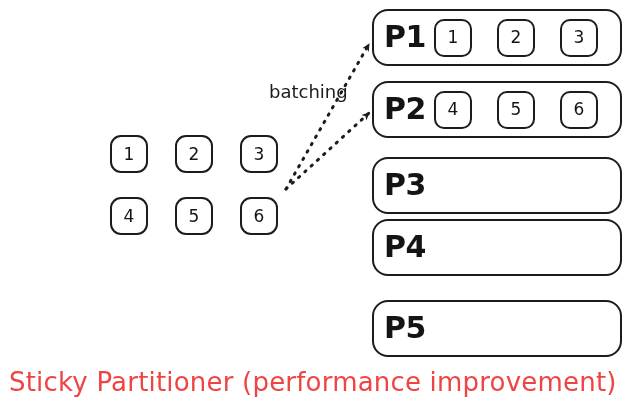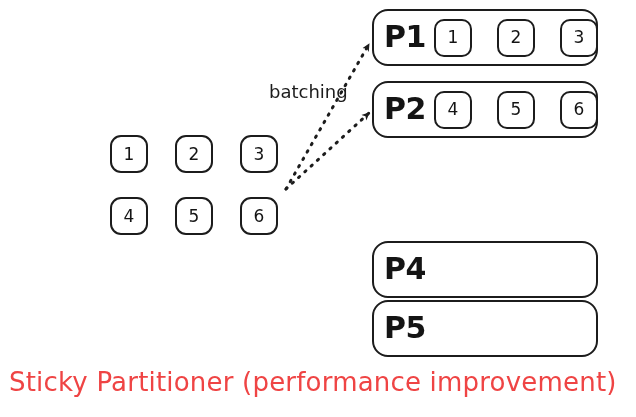--- a/index.html
+++ b/index.html
@@ -28,21 +28,21 @@
     position: absolute;
     box-sizing: border-box;
     background: #ffffff;
     border: 2.5px solid #1c1c1c;
     border-radius: 14px;
   }
 
   
   .partition {
     left: 372px;
-    width: 226px;
+    width: 250px;
     height: 57px;
     border-radius: 16px;
     border-width: 2.5px;
   }
   .p-label {
     position: absolute;
     left: 10px;
     top: 50%;
     transform: translateY(-52%);
     font-family: "DejaVu Sans", sans-serif;
@@ -179,22 +179,25 @@
       <span>4</span>
     </div>
     <div class="chip c1">
       <span>5</span>
     </div>
     <div class="chip c2">
       <span>6</span>
     </div>
   </div>
 
-
-  <div class="hbox partition" style="top:241px;">
+  <div class="hbox partition" style="top:157px;">
+    <div class="p-label">P3</div>
+  </div>
+
+  <div class="hbox partition" style="top:219px;">
     <div class="p-label">P4</div>
   </div>
 
   <div class="hbox partition" style="top:300px;">
     <div class="p-label">P5</div>
   </div>
 
   <div class="caption">Sticky Partitioner (performance improvement)</div>
 
 </div>

